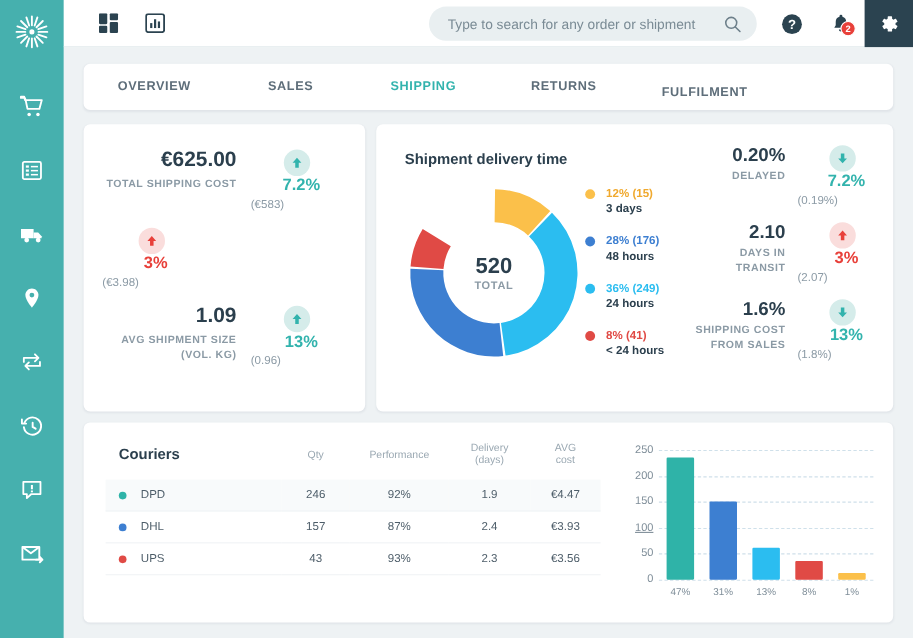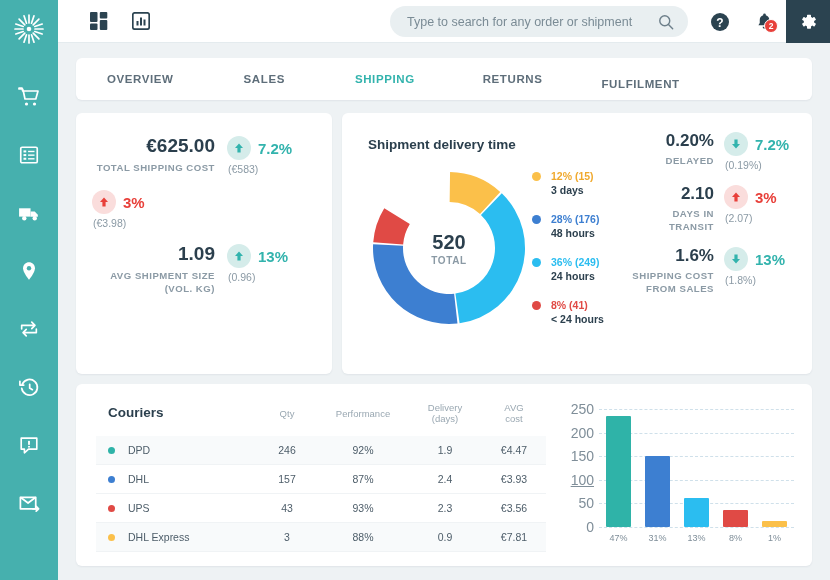--- a/index.html
+++ b/index.html
@@ -92,21 +92,21 @@
     padding: 22px 18px 0 16px;
   }
   .kpi-row { display: flex; align-items: flex-start; margin-bottom: 14px; }
   .kpi-left { width: 142px; text-align: right; padding-right: 12px; }
   .kpi-value { font-size: 19px; font-weight: bold; color: #2b3f4d; line-height: 22px; }
   .kpi-label {
     font-size: 9.6px; font-weight: bold; color: #8b9aa5;
     letter-spacing: 0.5px; line-height: 13px; margin-top: 4px;
   }
   .kpi-right { width: 92px; padding-top: 1px; }
-  .delta { display: flex; align-items: center; }
+  .delta { display: flex; align-items: center; flex-direction: column; }
   .arrow-circ {
     width: 24px; height: 24px; border-radius: 50%;
     display: flex; align-items: center; justify-content: center; flex: 0 0 24px;
   }
   .arrow-circ.up-good { background: #d5ecea; }
   .arrow-circ.up-bad { background: #fadddc; }
   .arrow-circ.down-good { background: #d5ecea; }
   .delta-text { font-size: 15px; font-weight: bold; margin-left: 7px; }
   .delta-text.good { color: #32b3ad; }
   .delta-text.bad { color: #e8403a; }
@@ -160,21 +160,21 @@
   }
   table.couriers tr.shade td { background: #f8fafb; }
   table.couriers td.name-col { text-align: left; padding-left: 12px; }
   .courier-name { display: flex; align-items: center; }
   .courier-dot { width: 7px; height: 7px; border-radius: 50%; margin-right: 13px; flex: 0 0 7px; }
 
   
   .barchart { position: absolute; left: 492px; top: 25px; width: 226px; height: 140px; }
   .bar-ylabels { position: absolute; left: 0; top: 0; width: 26px; height: 118px; }
   .bar-ylabel {
-    position: absolute; right: 0; font-size: 14px; color: #7f8e99;
+    position: absolute; right: 0; font-size: 10px; color: #7f8e99;
     transform: translateY(-50%);
     text-align: center;
   }
   .bar-plot { position: absolute; left: 31px; top: 0; width: 195px; height: 118px; }
   .gridline {
     position: absolute; left: 0; width: 100%; height: 0;
     border-top: 1px dashed #cfe0ea;
   }
   .bars { position: absolute; left: 0; bottom: 0; width: 100%; height: 118px; display: flex; align-items: flex-end; }
   .bar-slot { flex: 1; display: flex; justify-content: center; align-items: flex-end; height: 100%; }
@@ -542,32 +542,20 @@
               <span class="courier-name">
                 <span class="courier-dot" style="background:#e04a45"></span>
                 <span>UPS</span>
               </span>
             </td>
             <td>43</td>
             <td>93%</td>
             <td>2.3</td>
             <td>€3.56</td>
           </tr>
-          <tr class="shade">
-            <td class="name-col">
-              <span class="courier-name">
-                <span class="courier-dot" style="background:#fbc04a"></span>
-                <span>DHL Express</span>
-              </span>
-            </td>
-            <td>3</td>
-            <td>88%</td>
-            <td>0.9</td>
-            <td>€7.81</td>
-          </tr>
         </tbody>
       </table>
 
       <div class="barchart">
         <div class="bar-ylabels" id="bar-yticks">
             <div class="bar-ylabel" style="top: 118px;">0</div>
             <div class="bar-ylabel" style="top: 94.4px;">50</div>
             <div class="bar-ylabel" style="top: 70.8px; text-decoration: underline;">100</div>
             <div class="bar-ylabel" style="top: 47.2px;">150</div>
             <div class="bar-ylabel" style="top: 23.6px;">200</div>

